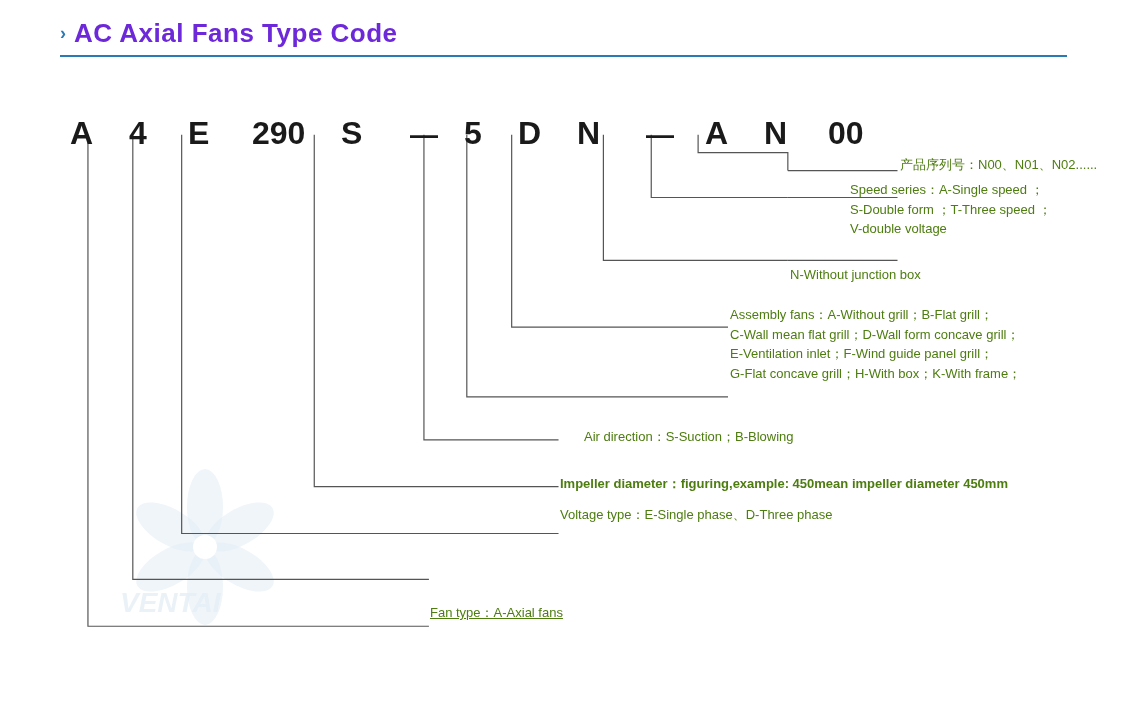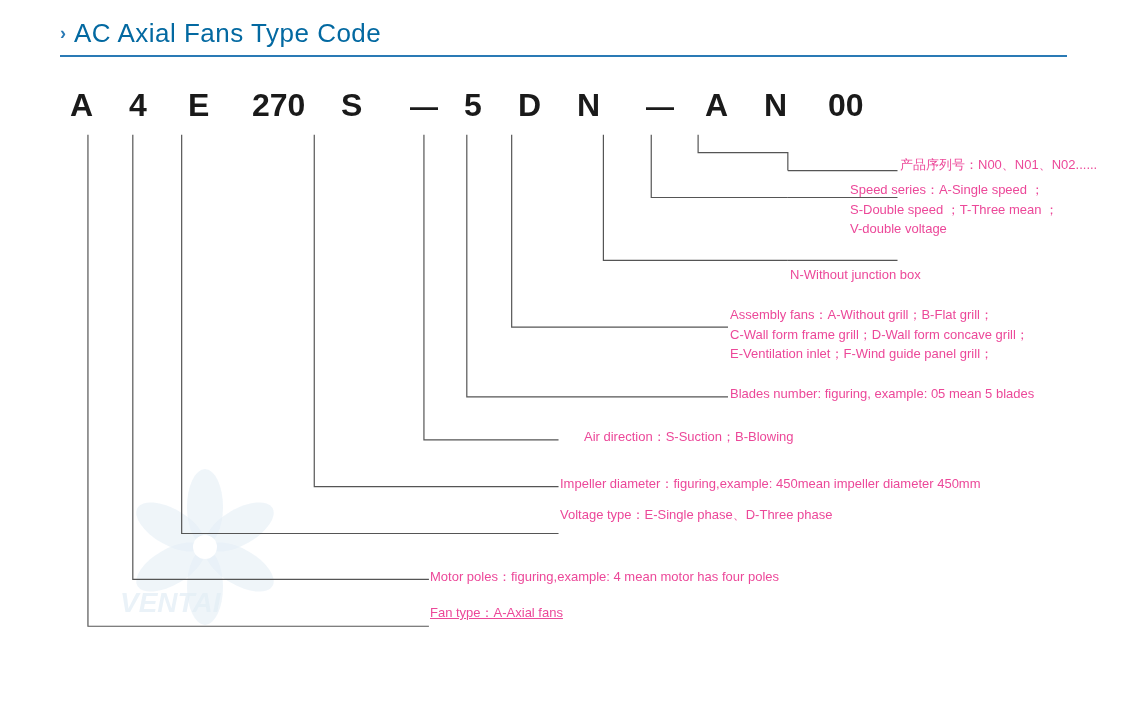--- a/index.html
+++ b/index.html
@@ -25,22 +25,22 @@
 
     .title-chevron {
       color: #2a7ab5;
       font-size: 18px;
       margin-right: 8px;
       font-weight: bold;
     }
 
     .page-title {
       font-size: 26px;
-      font-weight: normal;
-      color: #0369a1;
+      font-weight: bold;
+      color: #6d28d9;
       letter-spacing: 0.5px;
     }
 
     .divider {
       height: 2px;
       background: #2a7ab5;
       margin-bottom: 30px;
     }
 
     .letter-item {
@@ -88,21 +88,21 @@
 
     .watermark-svg {
       width: 220px;
       height: 180px;
     }
 
     
     .desc-label {
       position: absolute;
       font-size: 13px;
-      color: #ec4899;
+      color: #4d7c0f;
       line-height: 1.5;
       white-space: nowrap;
     }
   </style>
 </head>
 <body>
 
 <div class="page-container">
 
   <div class="title-section">
@@ -127,30 +127,30 @@
         </g>
 
         <text x="0" y="155" font-size="28" font-weight="bold" fill="#2a7ab5" font-style="italic" opacity="0.8">VENTAI</text>
       </svg>
     </div>
 
     <div style="position:absolute; top:0; left:0; display:flex; align-items:baseline; z-index:2;">
       <span class="letter-item" style="width:45px;">A</span>
       <span class="letter-item" style="width:45px;">4</span>
       <span class="letter-item" style="width:50px;">E</span>
-      <span class="letter-item" style="width:75px;">270</span>
+      <span class="letter-item" style="width:75px;">290</span>
       <span class="letter-item" style="width:55px;">S</span>
       <span class="dash-item" style="width:40px;">—</span>
       <span class="letter-item" style="width:40px;">5</span>
       <span class="letter-item" style="width:45px;">D</span>
       <span class="letter-item" style="width:55px;">N</span>
       <span class="dash-item" style="width:45px;">—</span>
       <span class="letter-item" style="width:45px;">A</span>
       <span class="letter-item" style="width:50px;">N</span>
-      <span class="letter-item" style="width:60px;">00</span>
+      <span class="letter-item" style="width:60px;margin-top:28px;">00</span>
     </div>
 
     <svg class="diagram-svg" viewBox="0 0 1000 560" xmlns="http://www.w3.org/2000/svg">
       <g stroke="#555" stroke-width="1.2" fill="none">
 
         <polyline points="630,42 630,60 720,60 720,78"></polyline>
         <line x1="720" y1="78" x2="830" y2="78"></line>
 
         <polyline points="583,42 583,105 720,105"></polyline>
         <line x1="720" y1="105" x2="830" y2="105"></line>
@@ -175,53 +175,48 @@
 
       </g>
     </svg>
 
     <div class="desc-label" style="top:68px; left:830px;">
       <span>产品序列号：N00、N01、N02......</span>
     </div>
 
     <div class="desc-label" style="top:93px; left:780px; white-space:normal; width:280px;">
       <span>Speed series：A-Single speed ；</span><br>
-      <span>S-Double speed ；T-Three mean ；</span><br>
+      <span>S-Double form ；T-Three speed ；</span><br>
       <span>V-double voltage</span>
     </div>
 
     <div class="desc-label" style="top:158px; left:720px; white-space:normal; width:300px;">
       <br>
       <span>N-Without junction box</span>
     </div>
 
     <div class="desc-label" style="top:218px; left:660px; white-space:normal; width:370px;">
       <span>Assembly fans：A-Without grill；B-Flat grill；</span><br>
-      <span>C-Wall form frame grill；D-Wall form concave grill；</span><br>
+      <span>C-Wall mean flat grill；D-Wall form concave grill；</span><br>
       <span>E-Ventilation inlet；F-Wind guide panel grill；</span><br>
-    </div>
-
-    <div class="desc-label" style="top:297px; left:660px;">
-      <span>Blades number: figuring, example: 05 mean 5 blades</span>
-    </div>
+      <span>G-Flat concave grill；H-With box；K-With frame；</span>
+    </div>
+
 
     <div class="desc-label" style="top:340px; left:490px;margin-left:24px;">
       <span>Air direction：S-Suction；B-Blowing</span>
     </div>
 
-    <div class="desc-label" style="top:387px; left:490px;">
+    <div class="desc-label" style="top:387px; left:490px;font-weight:bold;">
       <span>Impeller diameter：figuring,example: 450mean impeller diameter 450mm</span>
     </div>
 
     <div class="desc-label" style="top:418px; left:490px;">
       <span>Voltage type：E-Single phase、D-Three phase</span>
     </div>
 
-    <div class="desc-label" style="top:480px; left:360px;">
-      <span>Motor poles：figuring,example: 4 mean motor has four poles</span>
-    </div>
 
     <div class="desc-label" style="top:516px; left:360px;text-decoration:underline;">
       <span>Fan type：A-Axial fans</span>
     </div>
 
   </div>
 </div>
 
 </body></html>

